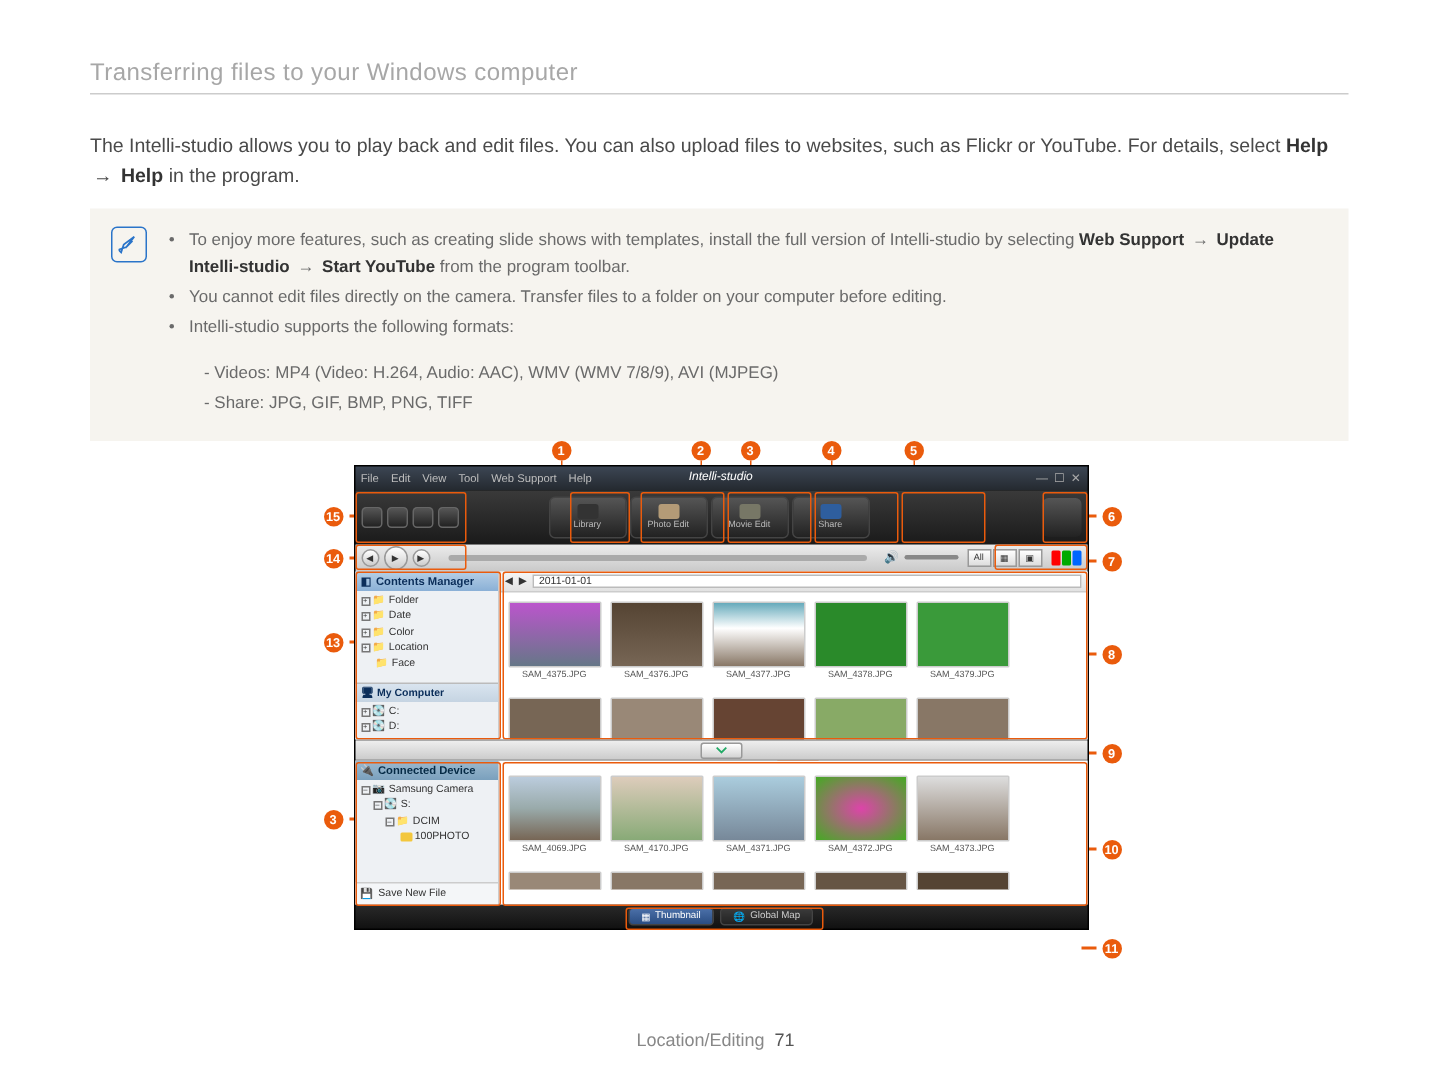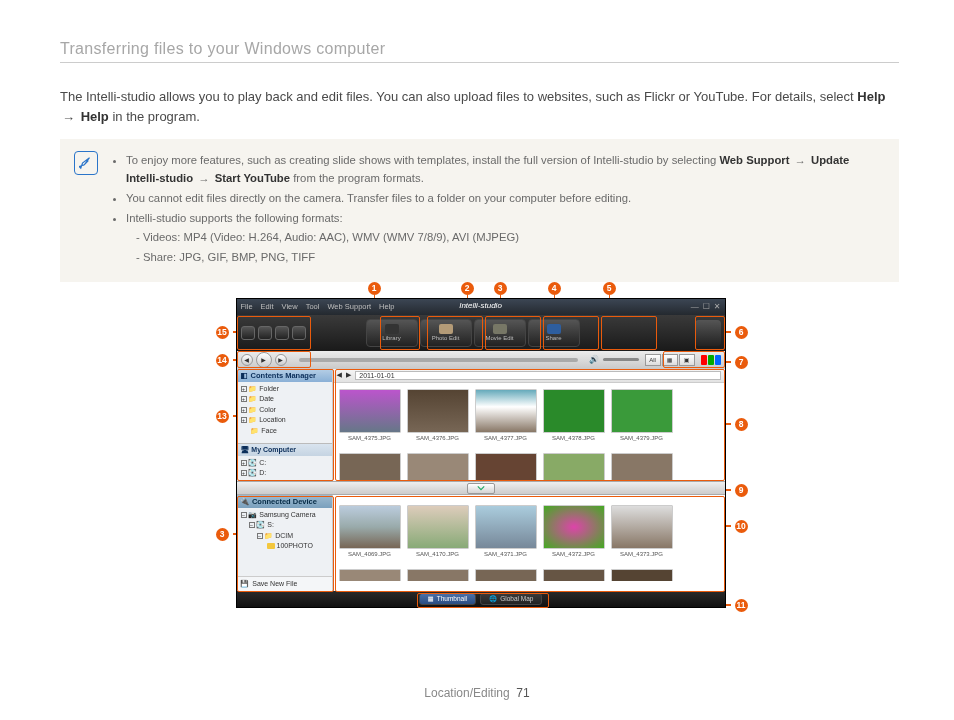--- a/index.html
+++ b/index.html
@@ -10,21 +10,21 @@
   .pill { display: inline-block; background: #333; color: #fff; border-radius: 10px; padding: 4px 12px; font-size: 12.5px; margin-bottom: 8px; }
   .intro { font-size: 13px; line-height: 1.55; margin-bottom: 12px; color: #4a4a4a; }
   .intro .b { font-weight: 700; color: #333; }
   .arrow { display:inline-block; padding: 0 2px; }
   .notebox { background: #f6f4ef; padding: 12px 14px 14px 14px; display: flex; gap: 12px; margin-bottom: 16px; }
   .note-icon { width: 24px; height: 24px; border: 1.5px solid #2a74c9; border-radius: 4px; display: flex; align-items: center; justify-content: center; flex-shrink: 0; }
   .note-icon svg { width: 14px; height: 14px; }
   .note-list { list-style: disc; padding-left: 16px; font-size: 11.3px; line-height: 1.6; color: #6a6a6a; }
   .note-list li { margin-bottom: 2px; }
   .note-list .b { font-weight:700; color:#333; }
-  .sub { list-style: none; padding-left: 10px; }
+  .sub { list-style: none; padding-left: 10px; margin-top: 12px; }
   .sub li::before { content:"- "; }
   .figure-wrap { position: relative; width: 520px; margin: 12px auto 0 auto; }
   .callout { position: absolute; display: flex; align-items: center; gap: 4px; }
   .c-num { width: 13px; height: 13px; border-radius: 50%; background: #ea5b0c; color: #fff; font-size: 8.5px; font-weight: 700; display: flex; align-items: center; justify-content: center; }
   .c-line { background: #ea5b0c; height: 1.5px; }
   .c-line-v { background:#ea5b0c; width:1.5px; position:absolute; }
   .app { width: 490px; margin-left: 16px; background: #000; border: 1px solid #000; font-size: 8px; color: #ddd; position:relative; }
   .titlebar { height: 16px; background: linear-gradient(#3c4654,#24292f); display: flex; align-items: center; padding: 0 4px; justify-content: space-between; }
   .menus { display:flex; gap:8px; font-size:7.5px; color:#bdbdbd;}
   .win-ctl { display:flex; gap:4px; font-size:8px; color:#aaa;}
@@ -98,21 +98,21 @@
         </svg>
     </div>
     <ul class="note-list">
       <li>
         <span>To enjoy more features, such as creating slide shows with templates, install the full version of Intelli-studio by selecting </span>
         <span class="b">Web Support</span>
         <span class="arrow">→</span>
         <span class="b">Update Intelli-studio</span>
         <span class="arrow">→</span>
         <span class="b">Start YouTube</span>
-        <span> from the program formats.</span>
+        <span> from the program toolbar.</span>
       </li>
       <li>You cannot edit files directly on the camera. Transfer files to a folder on your computer before editing.</li>
       <li>
         <span>Intelli-studio supports the following formats:</span>
         <ul class="sub">
           <li>Videos: MP4 (Video: H.264, Audio: AAC), WMV (WMV 7/8/9), AVI (MJPEG)</li>
           <li>Share: JPG, GIF, BMP, PNG, TIFF</li>
         </ul>
       </li>
     </ul>
@@ -167,25 +167,25 @@
         <div class="c-line" style="width:10px;"></div>
       </div>
     <div class="callout" style="right:-8px;top:120px;flex-direction:row-reverse;">
         <div class="c-num">8</div>
         <div class="c-line" style="width:10px;"></div>
       </div>
     <div class="callout" style="right:-8px;top:186px;flex-direction:row-reverse;">
         <div class="c-num">9</div>
         <div class="c-line" style="width:10px;"></div>
       </div>
-    <div class="callout" style="right:-8px;top:222px;flex-direction:row-reverse;">
+    <div class="callout" style="right:-8px;top:250px;flex-direction:row-reverse;">
         <div class="c-num">10</div>
         <div class="c-line" style="width:10px;"></div>
       </div>
-    <div class="callout" style="right:-8px;top:301px;flex-direction:row-reverse;">
+    <div class="callout" style="right:-8px;top:316px;flex-direction:row-reverse;">
         <div class="c-num">11</div>
         <div class="c-line" style="width:10px;"></div>
       </div>
 
     <div class="app">
       <div class="brand">Intelli-studio</div>
 
       <div class="a-box" style="left:143px;top:17px;width:40px;height:34px;"></div>
       <div class="a-box" style="left:190px;top:17px;width:56px;height:34px;"></div>
       <div class="a-box" style="left:248px;top:17px;width:56px;height:34px;"></div>

